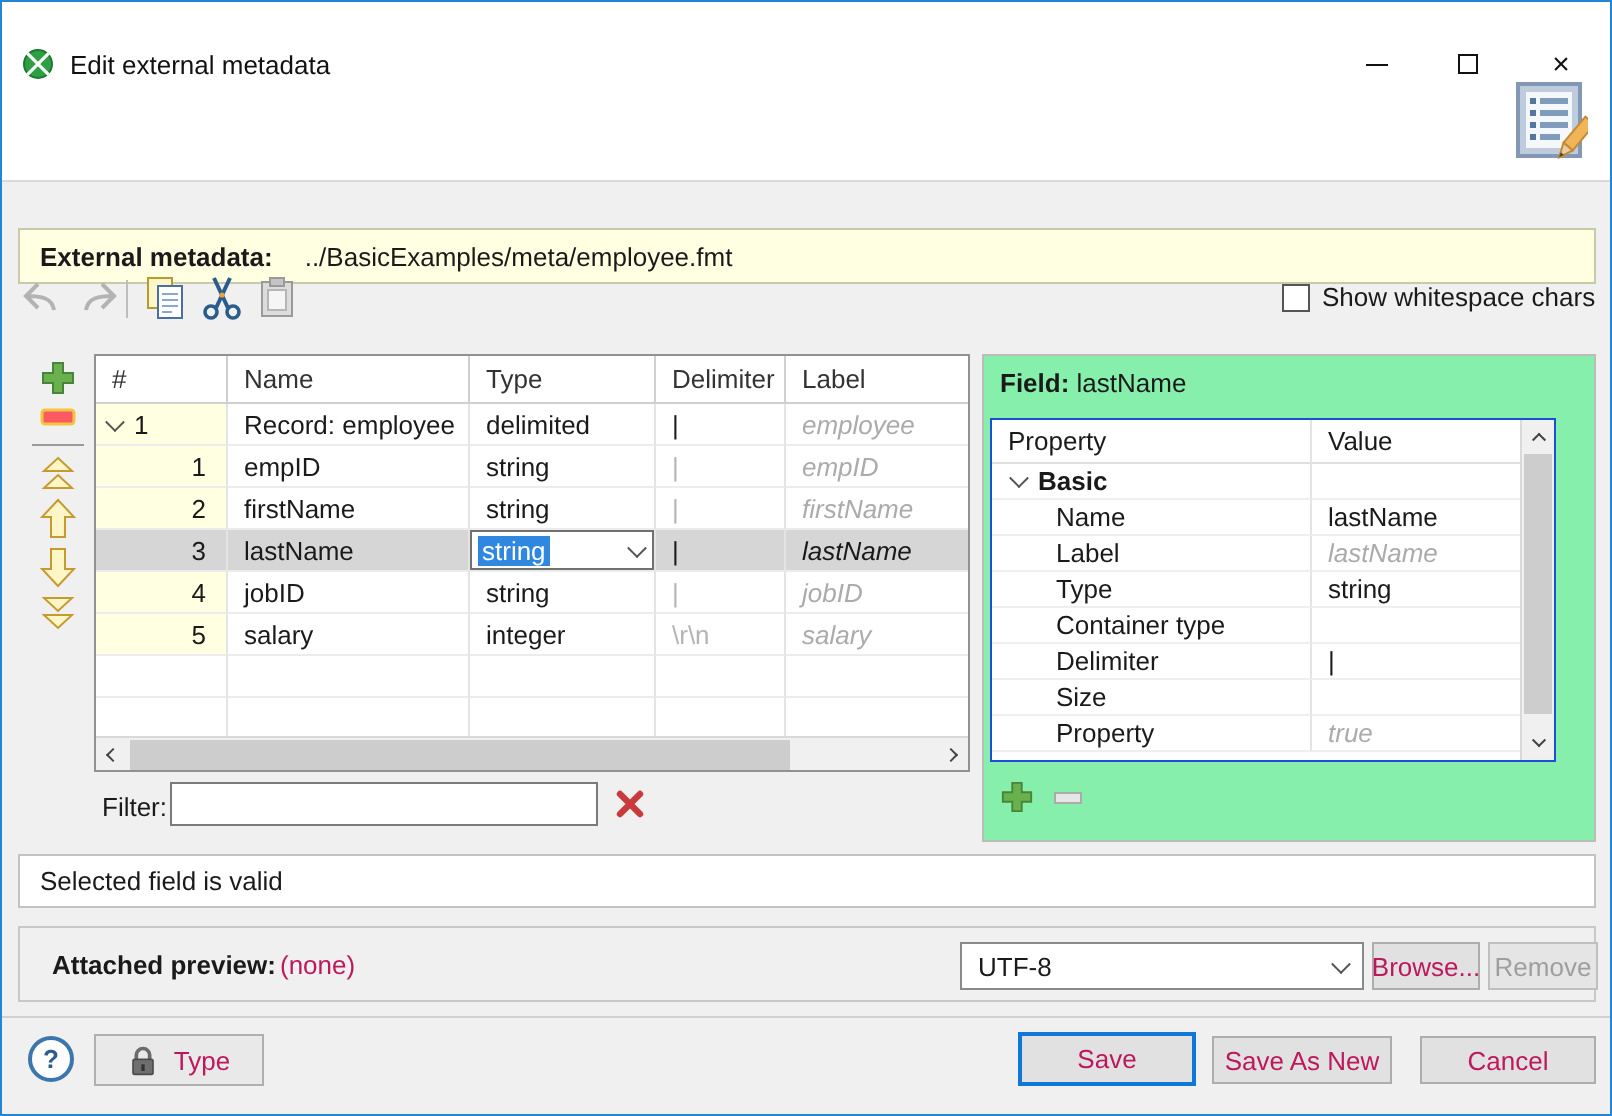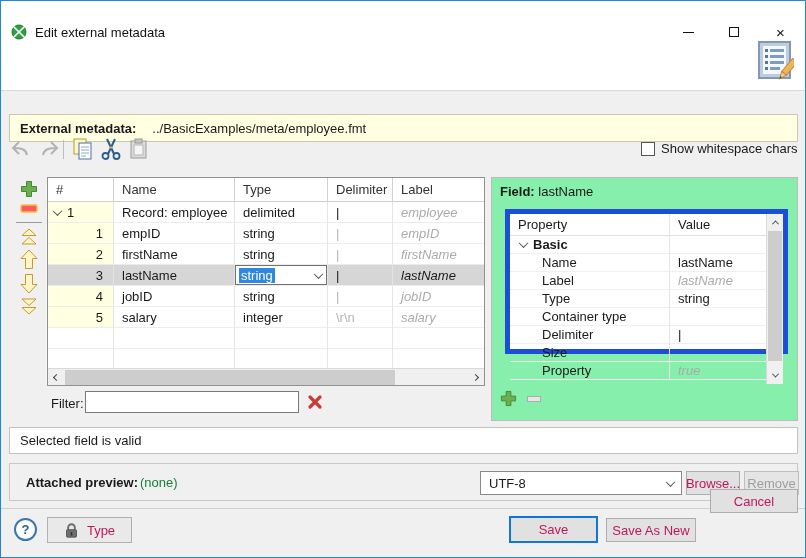--- a/index.html
+++ b/index.html
@@ -60,53 +60,53 @@
   .chev.small { width:5px; height:5px; border-color:#444; }
 
   
   .filter-label { position:absolute; left:50px; top:395px; }
   .filter-input { position:absolute; left:84px; top:390px; width:214px; height:22px; background:#fff; border:1px solid #7a7a7a; font-family:"Liberation Sans", sans-serif; font-size:13px; padding:0 4px; }
   .filter-x { position:absolute; left:306px; top:393px; }
 
   
   .rpanel { position:absolute; left:490px; top:176px; width:307px; height:244px; border:1px solid #bcbcbc; background:#86efac; }
   .rpanel-title { position:absolute; left:8px; top:6px; }
-  .ptable { position:absolute; left:13px; top:31px; width:283px; height:145px; background:#fff; border:5px solid #1d4ed8; }
+  .ptable { position:absolute; left:3px; top:31px; width:283px; height:172px; background:#fff; border:1px solid #1d4ed8; }
   .prow { display:flex; height:18px; }
   .prow .pc { border-bottom:1px solid #efefef; display:flex; align-items:center; overflow:hidden; white-space:nowrap; }
   .pc0 { width:160px; border-right:1px solid #e4e4e4; padding-left:32px; }
   .pc1 { width:104px; padding-left:8px; }
   .phead { height:22px; }
   .phead .pc { border-bottom:1px solid #e0e0e0; }
   .phead .pc0 { padding-left:8px; }
   .group .pc0 { padding-left:10px; font-weight:bold; gap:6px; }
   .vscroll { position:absolute; right:0; top:0; width:17px; height:170px; background:#f0f0f0; border-left:1px solid #d9d9d9; }
   .vs-arrow { position:absolute; left:0; width:16px; height:17px; display:flex; align-items:center; justify-content:center; }
   .vs-thumb { position:absolute; left:1px; top:17px; width:14px; height:130px; background:#cdcdcd; }
   .addrem { position:absolute; left:8px; top:212px; display:flex; align-items:center; gap:10px; }
   .gray-minus { width:14px; height:6px; border:1px solid #ababab; background:#e6e6e6; }
 
   
   .status-bar { position:absolute; left:8px; top:426px; width:789px; height:27px; background:#fff; border:1px solid #c3c3c3; display:flex; align-items:center; padding-left:10px; }
   .preview-bar { position:absolute; left:8px; top:462px; width:789px; height:38px; background:#f0f0f0; border:1px solid #c8c8c8; }
   .preview-label { position:absolute; left:16px; top:11px; font-weight:bold; }
-  .preview-none { position:absolute; left:130px; top:11px; color:#15803d; }
+  .preview-none { position:absolute; left:130px; top:11px; color:#be185d; }
   .enc-combo { position:absolute; left:470px; top:7px; width:202px; height:24px; background:#fff; border:1px solid #8a8a8a; display:flex; align-items:center; padding-left:8px; }
   .enc-combo .cbtn { position:absolute; right:7px; top:8px; }
   .btn { background:#e1e1e1; border:1px solid #adadad; display:flex; align-items:center; justify-content:center; font-family:"Liberation Sans", sans-serif; font-size:13px; color:#be185d; }
   .browse-btn { position:absolute; left:676px; top:7px; width:54px; height:24px; }
   .remove-btn { position:absolute; left:734px; top:7px; width:55px; height:24px; color:#9e9e9e; background:#e5e5e5; border-color:#bfbfbf; }
 
   
   .footer-line { position:absolute; left:0; top:507px; width:804px; height:1px; background:#d0d0d0; }
   .help-btn { position:absolute; left:13px; top:517px; width:23px; height:23px; border:2px solid #3b76ad; border-radius:50%; color:#2b5d8c; font-weight:bold; display:flex; align-items:center; justify-content:center; background:#fdfdfd; }
   .lock-btn { position:absolute; left:46px; top:516px; width:85px; height:26px; gap:8px; background:#e9e9e9; border:1px solid #b0b0b0; }
   .save-btn { position:absolute; left:508px; top:515px; width:89px; height:27px; border:2px solid #0f78d7; }
   .savenew-btn { position:absolute; left:605px; top:517px; width:90px; height:24px; }
-  .cancel-btn { position:absolute; left:709px; top:488px; width:88px; height:24px; }
+  .cancel-btn { position:absolute; left:709px; top:517px; width:88px; height:24px; }
 </style>
 </head>
 <body>
 
 <div id="win">
 
   <div class="white-top"></div>
 
   <div class="titlebar">
     <svg class="app-icon" viewBox="0 0 16 16">

